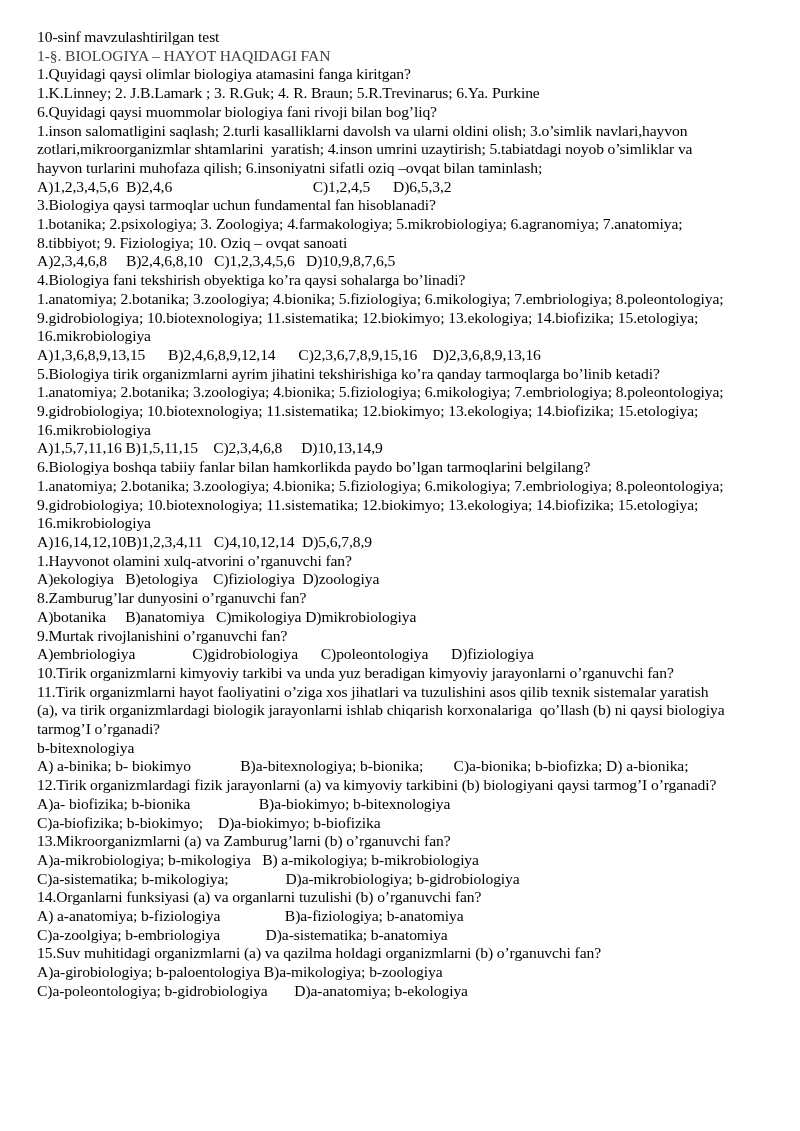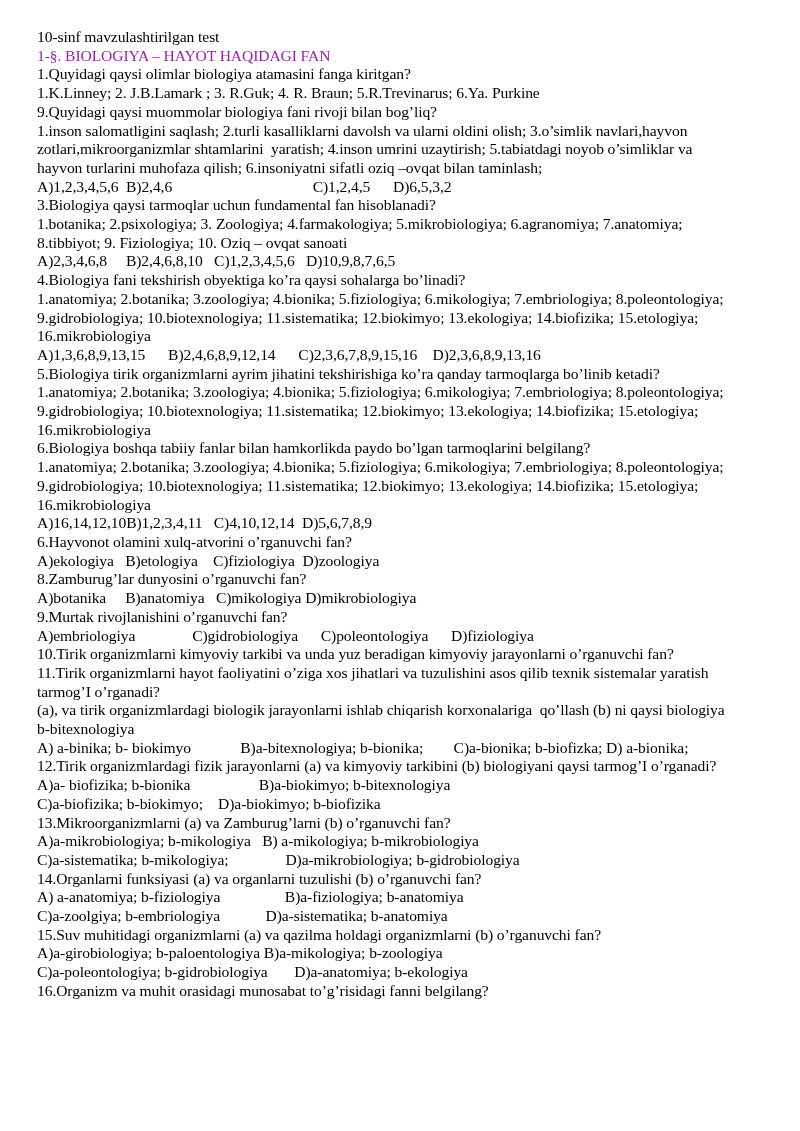--- a/index.html
+++ b/index.html
@@ -29,56 +29,57 @@
   .heading {
     
   }
 </style>
 </head>
 <body>
 
 <div class="page">
   <div id="doc-body">
       <p class="line">10-sinf mavzulashtirilgan test</p>
-      <p class="line heading" style="color: #a21caf;">1-§. BIOLOGIYA – HAYOT HAQIDAGI FAN</p>
+      <p class="line heading" style="color: #404040;">1-§. BIOLOGIYA – HAYOT HAQIDAGI FAN</p>
       <p class="line">1.Quyidagi qaysi olimlar biologiya atamasini fanga kiritgan?</p>
       <p class="line">1.K.Linney; 2. J.B.Lamark ; 3. R.Guk; 4. R. Braun; 5.R.Trevinarus; 6.Ya. Purkine</p>
-      <p class="line">9.Quyidagi qaysi muommolar biologiya fani rivoji bilan bog’liq?</p>
+      <p class="line">6.Quyidagi qaysi muommolar biologiya fani rivoji bilan bog’liq?</p>
       <p class="line">1.inson salomatligini saqlash; 2.turli kasalliklarni davolsh va ularni oldini olish; 3.o’simlik navlari,hayvon</p>
       <p class="line">zotlari,mikroorganizmlar shtamlarini  yaratish; 4.inson umrini uzaytirish; 5.tabiatdagi noyob o’simliklar va</p>
       <p class="line">hayvon turlarini muhofaza qilish; 6.insoniyatni sifatli oziq –ovqat bilan taminlash;</p>
       <p class="line">A)1,2,3,4,5,6  B)2,4,6                                     C)1,2,4,5      D)6,5,3,2</p>
       <p class="line">3.Biologiya qaysi tarmoqlar uchun fundamental fan hisoblanadi?</p>
       <p class="line">1.botanika; 2.psixologiya; 3. Zoologiya; 4.farmakologiya; 5.mikrobiologiya; 6.agranomiya; 7.anatomiya;</p>
       <p class="line">8.tibbiyot; 9. Fiziologiya; 10. Oziq – ovqat sanoati</p>
       <p class="line">A)2,3,4,6,8     B)2,4,6,8,10   C)1,2,3,4,5,6   D)10,9,8,7,6,5</p>
       <p class="line">4.Biologiya fani tekshirish obyektiga ko’ra qaysi sohalarga bo’linadi?</p>
       <p class="line">1.anatomiya; 2.botanika; 3.zoologiya; 4.bionika; 5.fiziologiya; 6.mikologiya; 7.embriologiya; 8.poleontologiya;</p>
       <p class="line">9.gidrobiologiya; 10.biotexnologiya; 11.sistematika; 12.biokimyo; 13.ekologiya; 14.biofizika; 15.etologiya;</p>
       <p class="line">16.mikrobiologiya</p>
       <p class="line">A)1,3,6,8,9,13,15      B)2,4,6,8,9,12,14      C)2,3,6,7,8,9,15,16    D)2,3,6,8,9,13,16</p>
       <p class="line">5.Biologiya tirik organizmlarni ayrim jihatini tekshirishiga ko’ra qanday tarmoqlarga bo’linib ketadi?</p>
       <p class="line">1.anatomiya; 2.botanika; 3.zoologiya; 4.bionika; 5.fiziologiya; 6.mikologiya; 7.embriologiya; 8.poleontologiya;</p>
       <p class="line">9.gidrobiologiya; 10.biotexnologiya; 11.sistematika; 12.biokimyo; 13.ekologiya; 14.biofizika; 15.etologiya;</p>
       <p class="line">16.mikrobiologiya</p>
+      <p class="line">A)1,5,7,11,16 B)1,5,11,15    C)2,3,4,6,8     D)10,13,14,9</p>
       <p class="line">6.Biologiya boshqa tabiiy fanlar bilan hamkorlikda paydo bo’lgan tarmoqlarini belgilang?</p>
       <p class="line">1.anatomiya; 2.botanika; 3.zoologiya; 4.bionika; 5.fiziologiya; 6.mikologiya; 7.embriologiya; 8.poleontologiya;</p>
       <p class="line">9.gidrobiologiya; 10.biotexnologiya; 11.sistematika; 12.biokimyo; 13.ekologiya; 14.biofizika; 15.etologiya;</p>
       <p class="line">16.mikrobiologiya</p>
       <p class="line">A)16,14,12,10B)1,2,3,4,11   C)4,10,12,14  D)5,6,7,8,9</p>
-      <p class="line">6.Hayvonot olamini xulq-atvorini o’rganuvchi fan?</p>
+      <p class="line">1.Hayvonot olamini xulq-atvorini o’rganuvchi fan?</p>
       <p class="line">A)ekologiya   B)etologiya    C)fiziologiya  D)zoologiya</p>
       <p class="line">8.Zamburug’lar dunyosini o’rganuvchi fan?</p>
       <p class="line">A)botanika     B)anatomiya   C)mikologiya D)mikrobiologiya</p>
       <p class="line">9.Murtak rivojlanishini o’rganuvchi fan?</p>
       <p class="line">A)embriologiya               C)gidrobiologiya      C)poleontologiya      D)fiziologiya</p>
       <p class="line">10.Tirik organizmlarni kimyoviy tarkibi va unda yuz beradigan kimyoviy jarayonlarni o’rganuvchi fan?</p>
       <p class="line">11.Tirik organizmlarni hayot faoliyatini o’ziga xos jihatlari va tuzulishini asos qilib texnik sistemalar yaratish</p>
+      <p class="line">(a), va tirik organizmlardagi biologik jarayonlarni ishlab chiqarish korxonalariga  qo’llash (b) ni qaysi biologiya</p>
       <p class="line">tarmog’I o’rganadi?</p>
-      <p class="line">(a), va tirik organizmlardagi biologik jarayonlarni ishlab chiqarish korxonalariga  qo’llash (b) ni qaysi biologiya</p>
       <p class="line">b-bitexnologiya</p>
       <p class="line">A) a-binika; b- biokimyo             B)a-bitexnologiya; b-bionika;        C)a-bionika; b-biofizka; D) a-bionika;</p>
       <p class="line">12.Tirik organizmlardagi fizik jarayonlarni (a) va kimyoviy tarkibini (b) biologiyani qaysi tarmog’I o’rganadi?</p>
       <p class="line">A)a- biofizika; b-bionika                  B)a-biokimyo; b-bitexnologiya</p>
       <p class="line">C)a-biofizika; b-biokimyo;    D)a-biokimyo; b-biofizika</p>
       <p class="line">13.Mikroorganizmlarni (a) va Zamburug’larni (b) o’rganuvchi fan?</p>
       <p class="line">A)a-mikrobiologiya; b-mikologiya   B) a-mikologiya; b-mikrobiologiya</p>
       <p class="line">C)a-sistematika; b-mikologiya;               D)a-mikrobiologiya; b-gidrobiologiya</p>
       <p class="line">14.Organlarni funksiyasi (a) va organlarni tuzulishi (b) o’rganuvchi fan?</p>
       <p class="line">A) a-anatomiya; b-fiziologiya                 B)a-fiziologiya; b-anatomiya</p>

